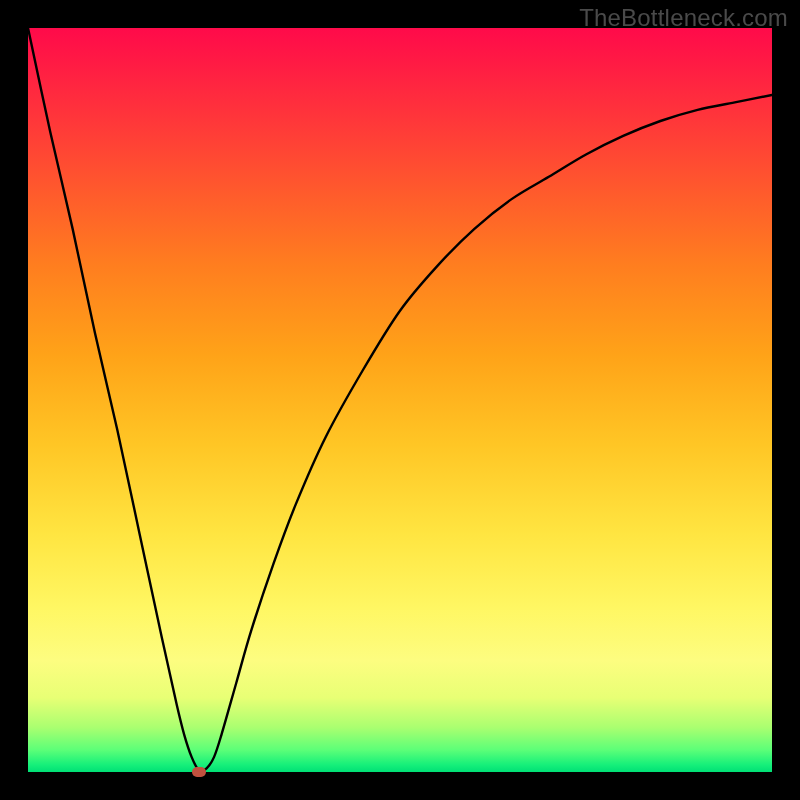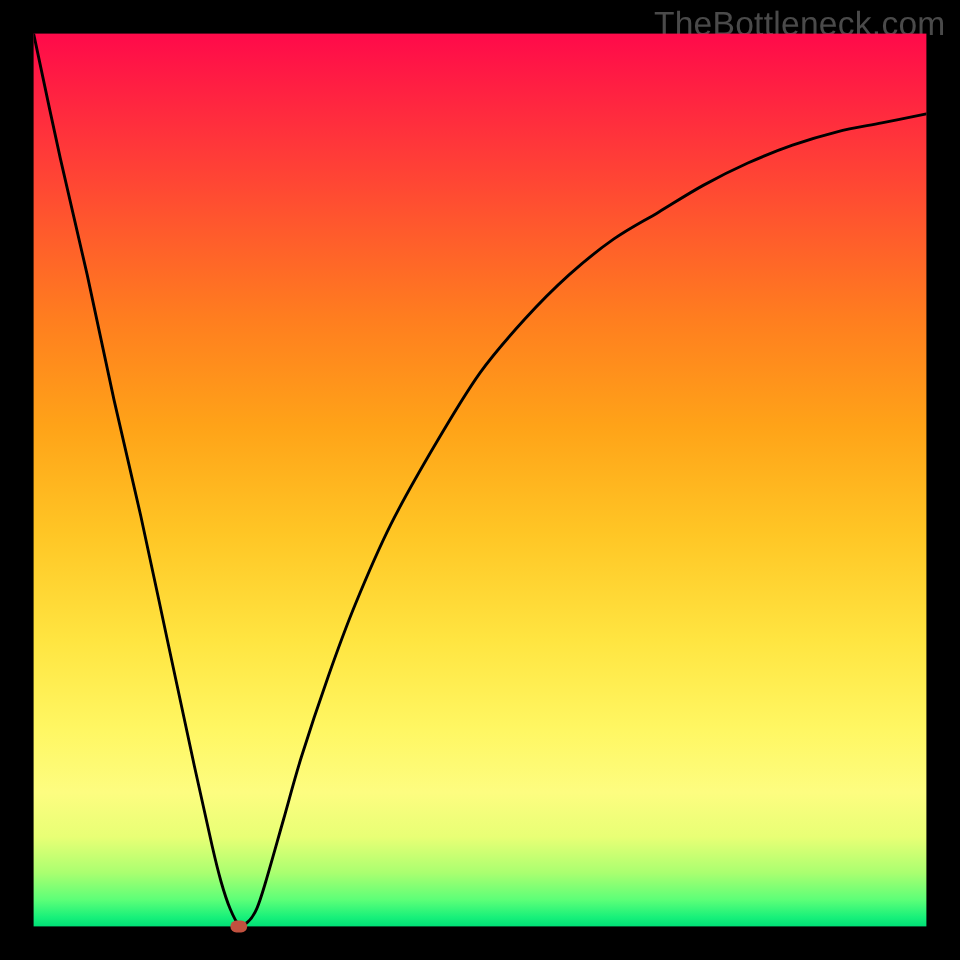--- a/index.html
+++ b/index.html
@@ -39,21 +39,21 @@
       #aaff70 94%,
       #5dff78 97%,
       #17f07a 99%,
       #00e076 100%
     );
   }
   .watermark {
     position: absolute;
     top: 4px;
     right: 12px;
-    font-size: 28px;
+    font-size: 24px;
     font-weight: 500;
     color: #4a4a4a;
     letter-spacing: 0.2px;
     user-select: none;
   }
   svg.curve {
     position: absolute;
     top: 0;
     left: 0;
     width: 744px;

